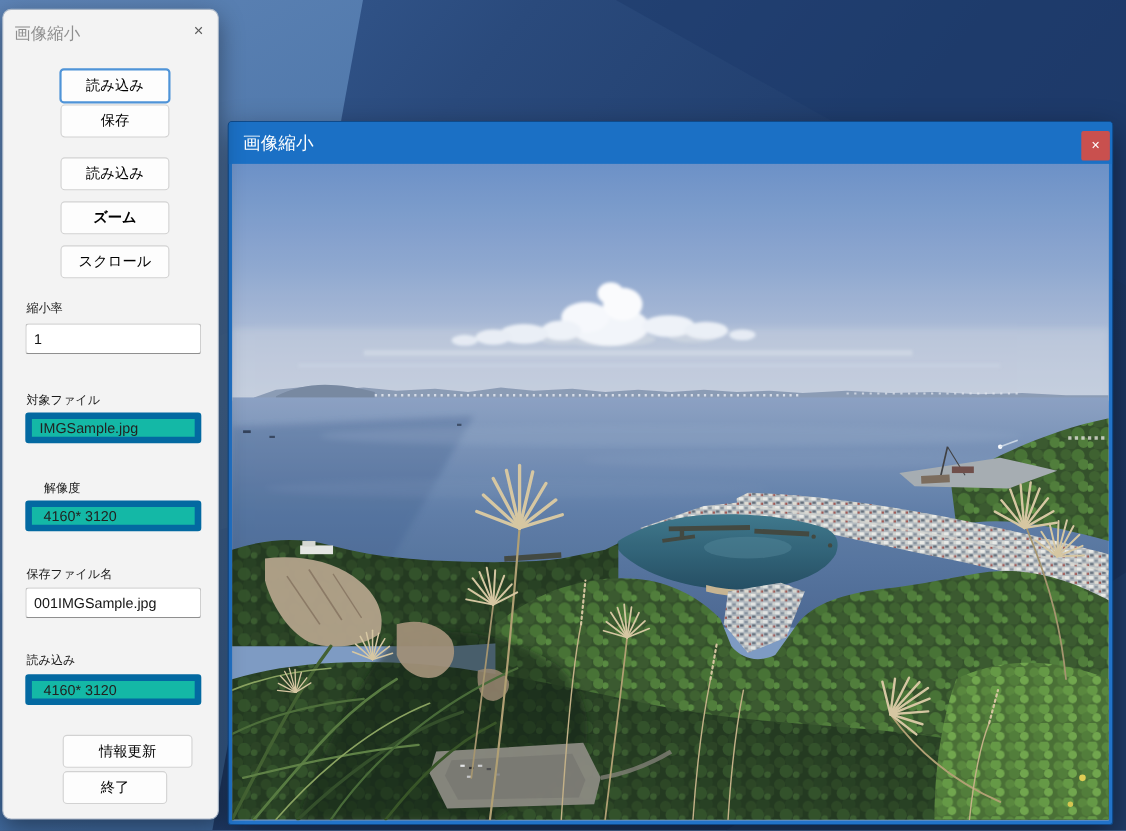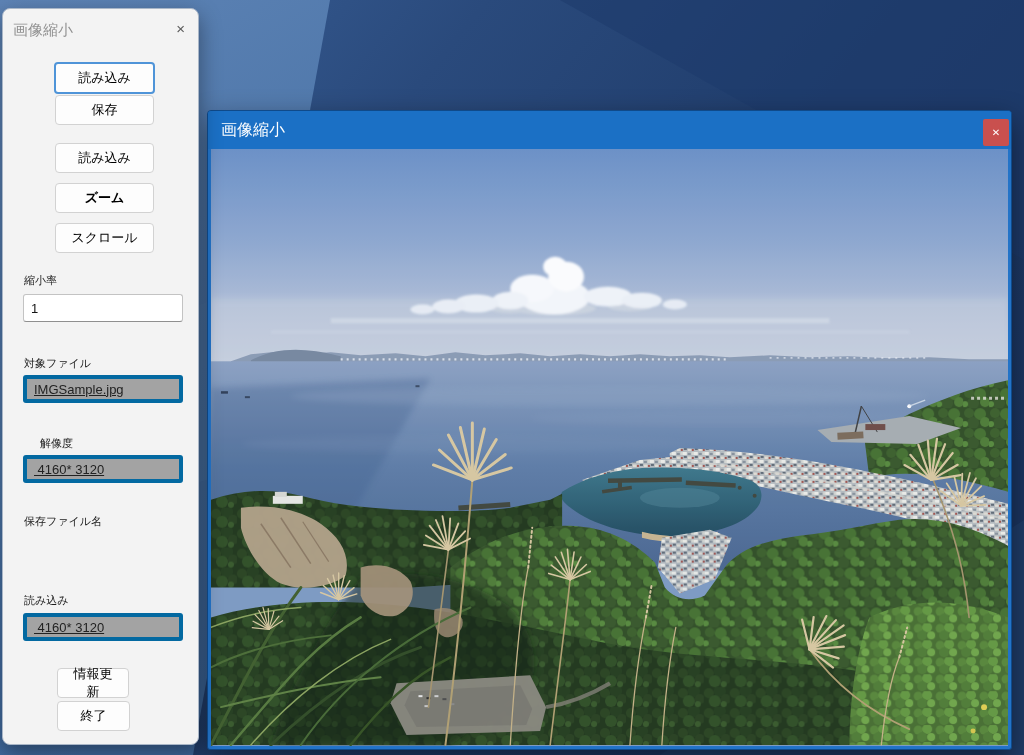--- a/index.html
+++ b/index.html
@@ -27,21 +27,21 @@
   }
   .btn.focused{border:2px solid #4f94d8;}
   .flabel{position:absolute;left:21px;font-size:11px;color:#1b1b1b;}
   .field{
     position:absolute;left:20px;width:160px;height:28px;
     font-size:13px;color:#141414;padding:0 7px;box-sizing:border-box;
     border:1px solid #c3c3c3;border-bottom-color:#8f8f8f;border-radius:3px;
     background:#fff;outline:none;
     font-family:"Liberation Sans","DejaVu Sans",sans-serif;
   }
-  .field.ro{background:#a3a3a3;border:4px solid #0369a1;color:#222;text-decoration:underline;}
+  .field.ro{background:#14b8a6;border:6px solid #0369a1;color:#222;}
 
   
   .imgwin{
     position:absolute;left:207px;top:110px;width:805px;height:640px;
     background:#2273c8;border:1px solid #0f4a8a;border-radius:4px 4px 3px 3px;
     box-shadow:0 10px 28px rgba(0,0,0,.45);z-index:1;box-sizing:border-box;
   }
   .imgwin-titlebar{
     position:relative;height:38px;background:#1b70c5;border-radius:3px 3px 0 0;
     display:flex;align-items:center;
@@ -95,26 +95,27 @@
   <div class="flabel" style="top:264px;">縮小率</div>
   <input class="field" style="top: 285px;" value="1">
 
   <div class="flabel" style="top:347px;">対象ファイル</div>
   <input class="field ro" style="top: 366px;" readonly="" value="IMGSample.jpg">
 
   <div class="flabel" style="top:427px;margin-left:16px;">解像度</div>
   <input class="field ro" style="top: 446px;" readonly="" value=" 4160* 3120">
 
   <div class="flabel" style="top:505px;">保存ファイル名</div>
+  <input class="field" style="top: 525px;" value="001IMGSample.jpg">
 
   <div class="flabel" style="top:584px;">読み込み</div>
   <input class="field ro" style="top: 604px;" readonly="" value=" 4160* 3120">
 
-  <button class="btn" style="top:659px;left:54px;width:72px;">情報更新</button>
-  <button class="btn" style="top:692px;left:54px;width:73px;">終了</button>
+  <button class="btn" style="top:659px;left:54px;width:118px;">情報更新</button>
+  <button class="btn" style="top:692px;left:54px;width:95px;">終了</button>
 </div>
 
 <div class="imgwin">
   <div class="imgwin-titlebar">
     <span class="imgwin-title">画像縮小</span>
     <span class="imgwin-close">
       <span>✕</span>
     </span>
   </div>
   <div class="photo">

